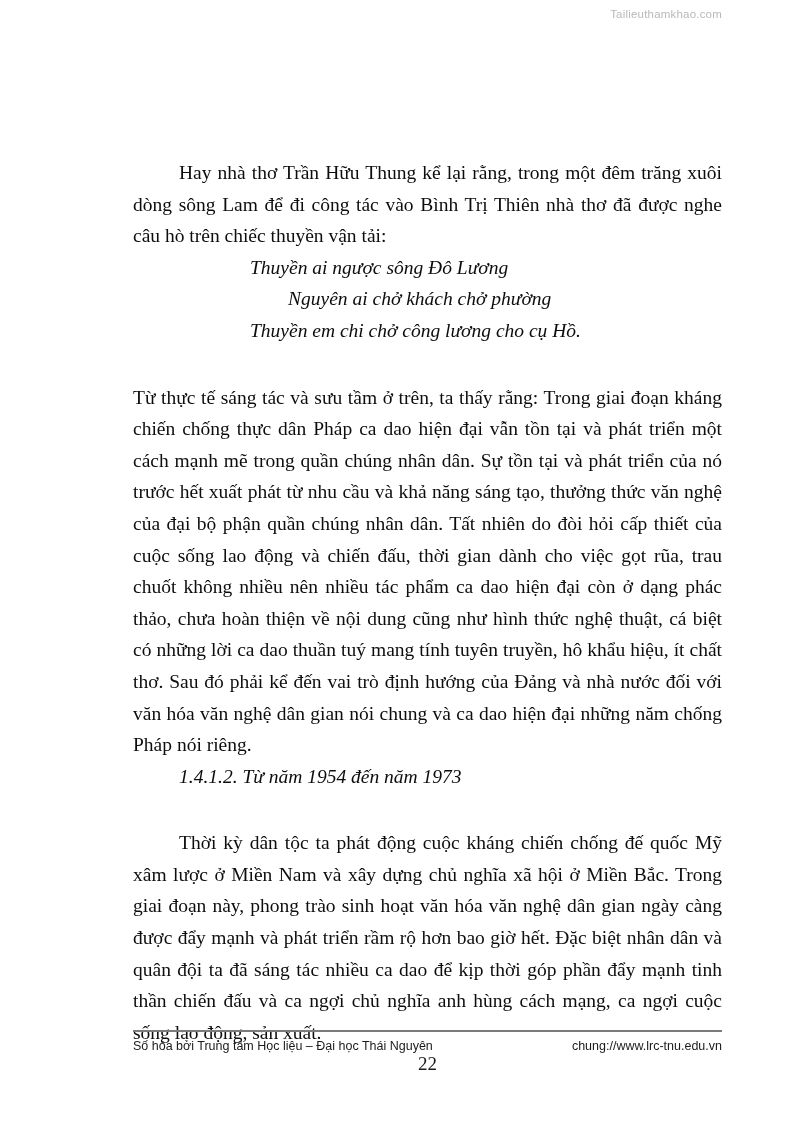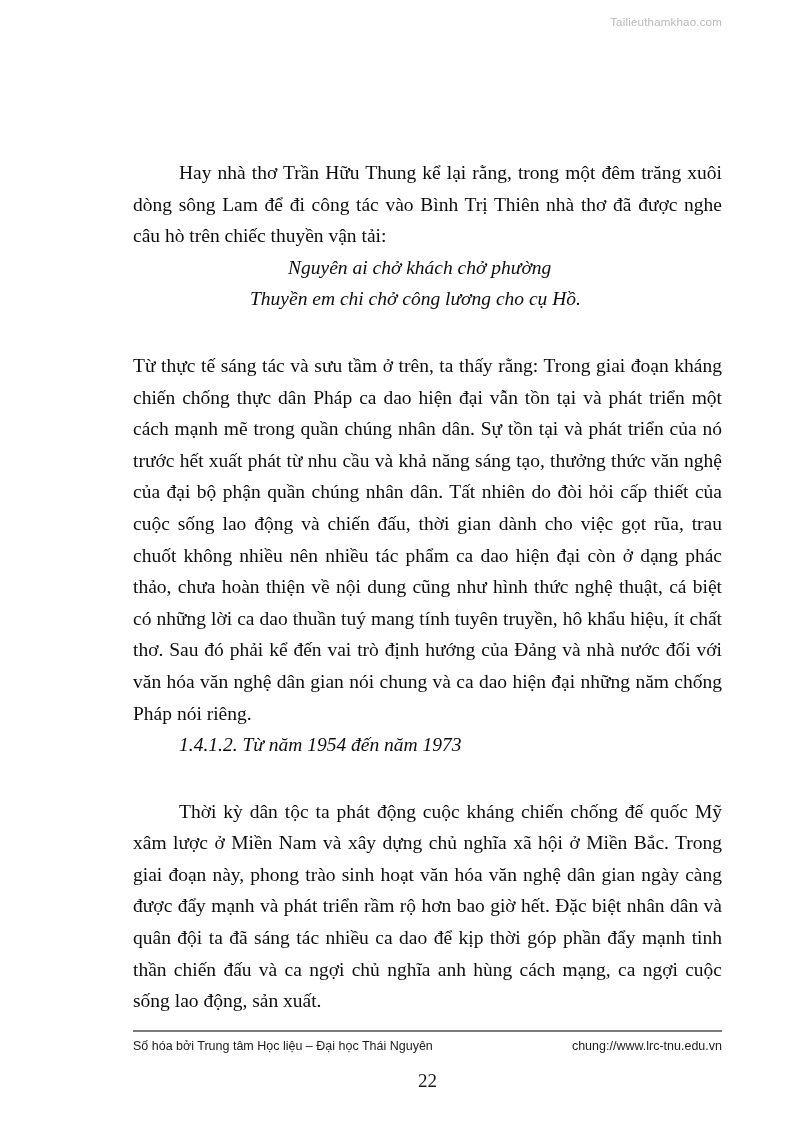--- a/index.html
+++ b/index.html
@@ -20,21 +20,20 @@
   
   .watermark {
     position: absolute;
     top: 8px;
     right: 72px;
     font-family: "Liberation Sans", "DejaVu Sans", sans-serif;
     font-size: 11.5px;
     color: #b9b9b9;
     letter-spacing: 0.2px;
     white-space: nowrap;
-    margin-top: 8px;
   }
 
   
   .content {
     position: absolute;
     left: 133px;
     top: 122px;
     width: 589px;
   }
 
@@ -90,39 +89,40 @@
     display: flex;
     justify-content: space-between;
     align-items: baseline;
     margin-top: 7px;
     font-family: "Liberation Sans", "DejaVu Sans", sans-serif;
     font-size: 12.5px;
     color: #1a1a1a;
     white-space: nowrap;
   }
   .page-number {
-    margin-top: 17px;
+    margin-top: 0;
     text-align: center;
     font-family: "Liberation Serif", "DejaVu Serif", serif;
     font-size: 19px;
     color: #1a1a1a;
   }
 </style>
 </head>
 <body>
 
 <div class="page">
 
   <div class="watermark">Tailieuthamkhao.com</div>
 
   <div class="content">
 
     <p class="body-par indent">Hay nhà thơ Trần Hữu Thung kể lại rằng, trong một đêm trăng xuôi dòng sông Lam để đi công tác vào Bình Trị Thiên nhà thơ đã được nghe câu hò trên chiếc thuyền vận tải:</p>
 
     <ul class="poem">
+      <li class="even">Thuyền ai ngược sông Đô Lương</li>
       <li class="odd">Nguyên ai chở khách chở phường</li>
       <li class="even">Thuyền em chi chở công lương cho cụ Hồ.</li>
     </ul>
 
     <p class="body-par">Từ thực tế sáng tác và sưu tầm ở trên, ta thấy rằng: Trong giai đoạn kháng chiến chống thực dân Pháp ca dao hiện đại vẫn tồn tại và phát triển một cách mạnh mẽ trong quần chúng nhân dân. Sự tồn tại và phát triển của nó trước hết xuất phát từ nhu cầu và khả năng sáng tạo, thưởng thức văn nghệ của đại bộ phận quần chúng nhân dân. Tất nhiên do đòi hỏi cấp thiết của cuộc sống lao động và chiến đấu, thời gian dành cho việc gọt rũa, trau chuốt không nhiều nên nhiều tác phẩm ca dao hiện đại còn ở dạng phác thảo, chưa hoàn thiện về nội dung cũng như hình thức nghệ thuật, cá biệt có những lời ca dao thuần tuý mang tính tuyên truyền, hô khẩu hiệu, ít chất thơ. Sau đó phải kể đến vai trò định hướng của Đảng và nhà nước đối với văn hóa văn nghệ dân gian nói chung và ca dao hiện đại những năm chống Pháp nói riêng.</p>
 
     <h3 class="sub-heading">1.4.1.2. Từ năm 1954 đến năm 1973</h3>
 
     <p class="body-par indent">Thời kỳ dân tộc ta phát động cuộc kháng chiến chống đế quốc Mỹ xâm lược ở Miền Nam và xây dựng chủ nghĩa xã hội ở Miền Bắc. Trong giai đoạn này, phong trào sinh hoạt văn hóa văn nghệ dân gian ngày càng được đẩy mạnh và phát triển rầm rộ hơn bao giờ hết. Đặc biệt nhân dân và quân đội ta đã sáng tác nhiều ca dao để kịp thời góp phần đẩy mạnh tinh thần chiến đấu và ca ngợi chủ nghĩa anh hùng cách mạng, ca ngợi cuộc sống lao động, sản xuất.</p>
 

